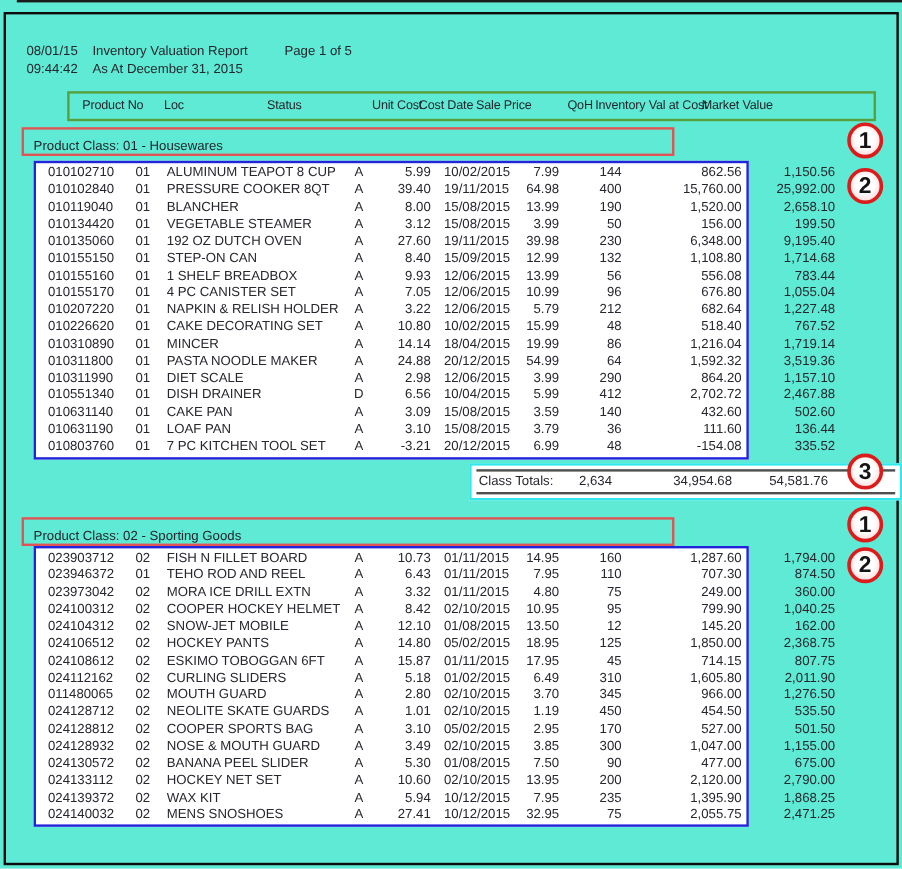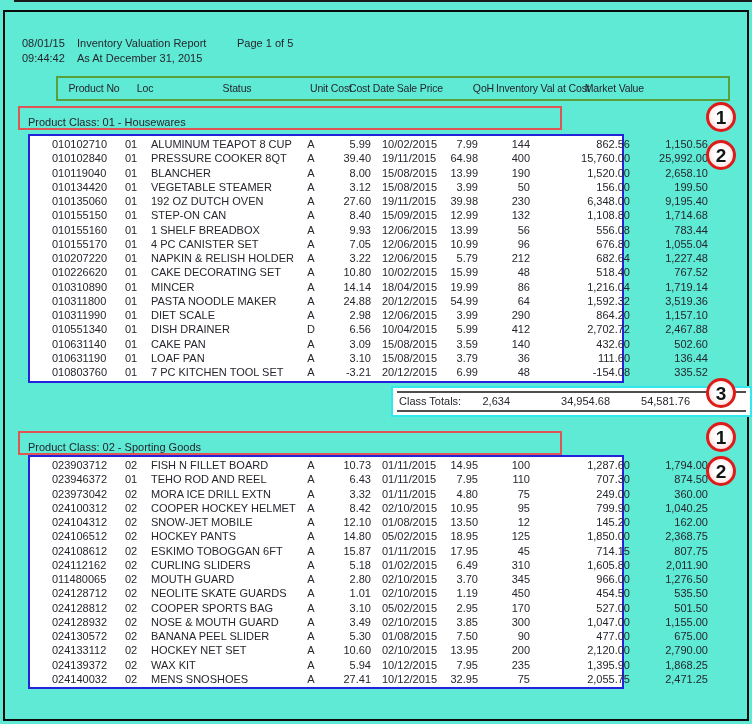--- a/index.html
+++ b/index.html
@@ -28,21 +28,21 @@
   .class-box{
     position:absolute;left:18px;width:544px;height:24px;
     border:2px solid #e05454;box-sizing:border-box;
     display:flex;align-items:flex-end;padding-left:8px;
   }
   .class-box-1{top:106px;}
   .class-box-2{top:431px;}
   .table-box{
     position:absolute;left:28px;width:596px;
     border:2px solid #2323dc;box-sizing:border-box;
-    padding:1px 0 1px 18px;background:#fff;
+    padding:1px 0 1px 6px;background:#fff;
   }
   .table-box-1{top:134px;height:249px;}
   .table-box-2{top:455px;height:234px;}
 
   
   .grid-row{
     display:grid;
     grid-template-columns:64px 38px 146px 30px 47px 60px 49px 50px 100px 78px;
     line-height:14.25px;
   }
@@ -341,21 +341,21 @@
 
   <div class="table-box table-box-2">
       <div class="grid-row">
         <div class="cell c0">023903712</div>
         <div class="cell c1">02</div>
         <div class="cell c2">FISH N FILLET BOARD</div>
         <div class="cell c3">A</div>
         <div class="cell c4">10.73</div>
         <div class="cell c5">01/11/2015</div>
         <div class="cell c6">14.95</div>
-        <div class="cell c7">100</div>
+        <div class="cell c7">160</div>
         <div class="cell c8">1,287.60</div>
         <div class="cell c9">1,794.00</div>
       </div>
       <div class="grid-row">
         <div class="cell c0">023946372</div>
         <div class="cell c1">01</div>
         <div class="cell c2">TEHO ROD AND REEL</div>
         <div class="cell c3">A</div>
         <div class="cell c4">6.43</div>
         <div class="cell c5">01/11/2015</div>

